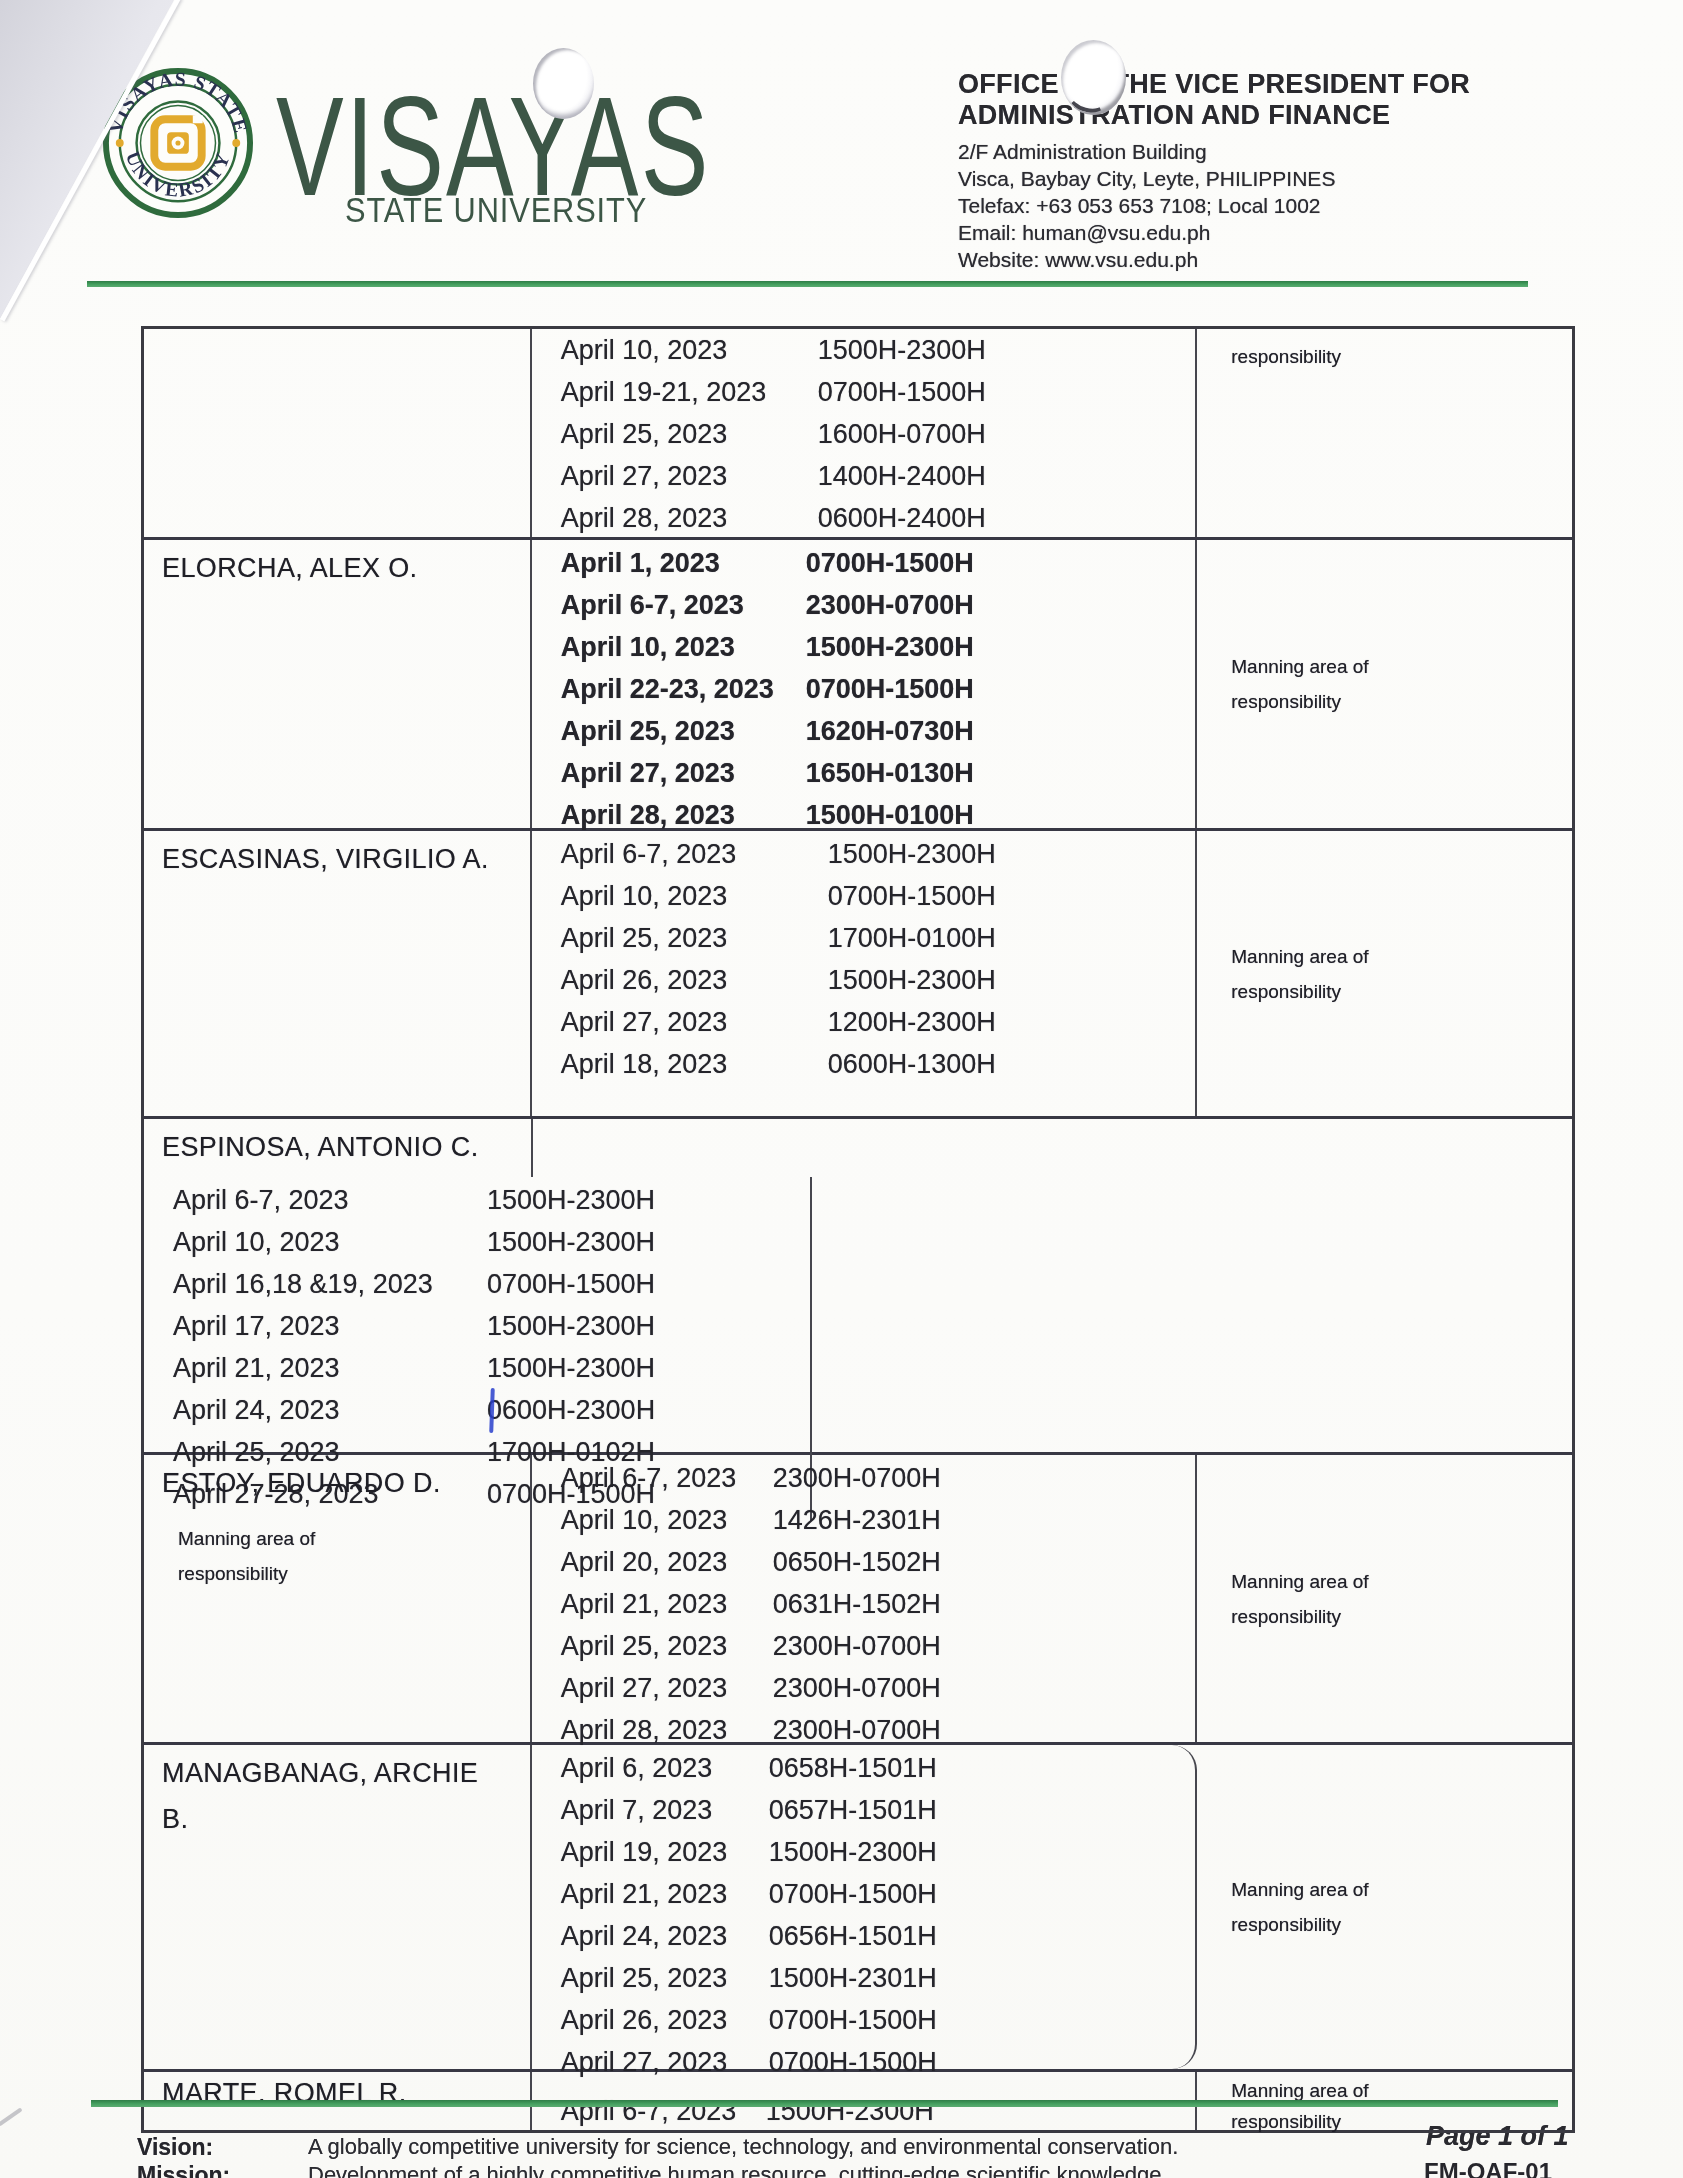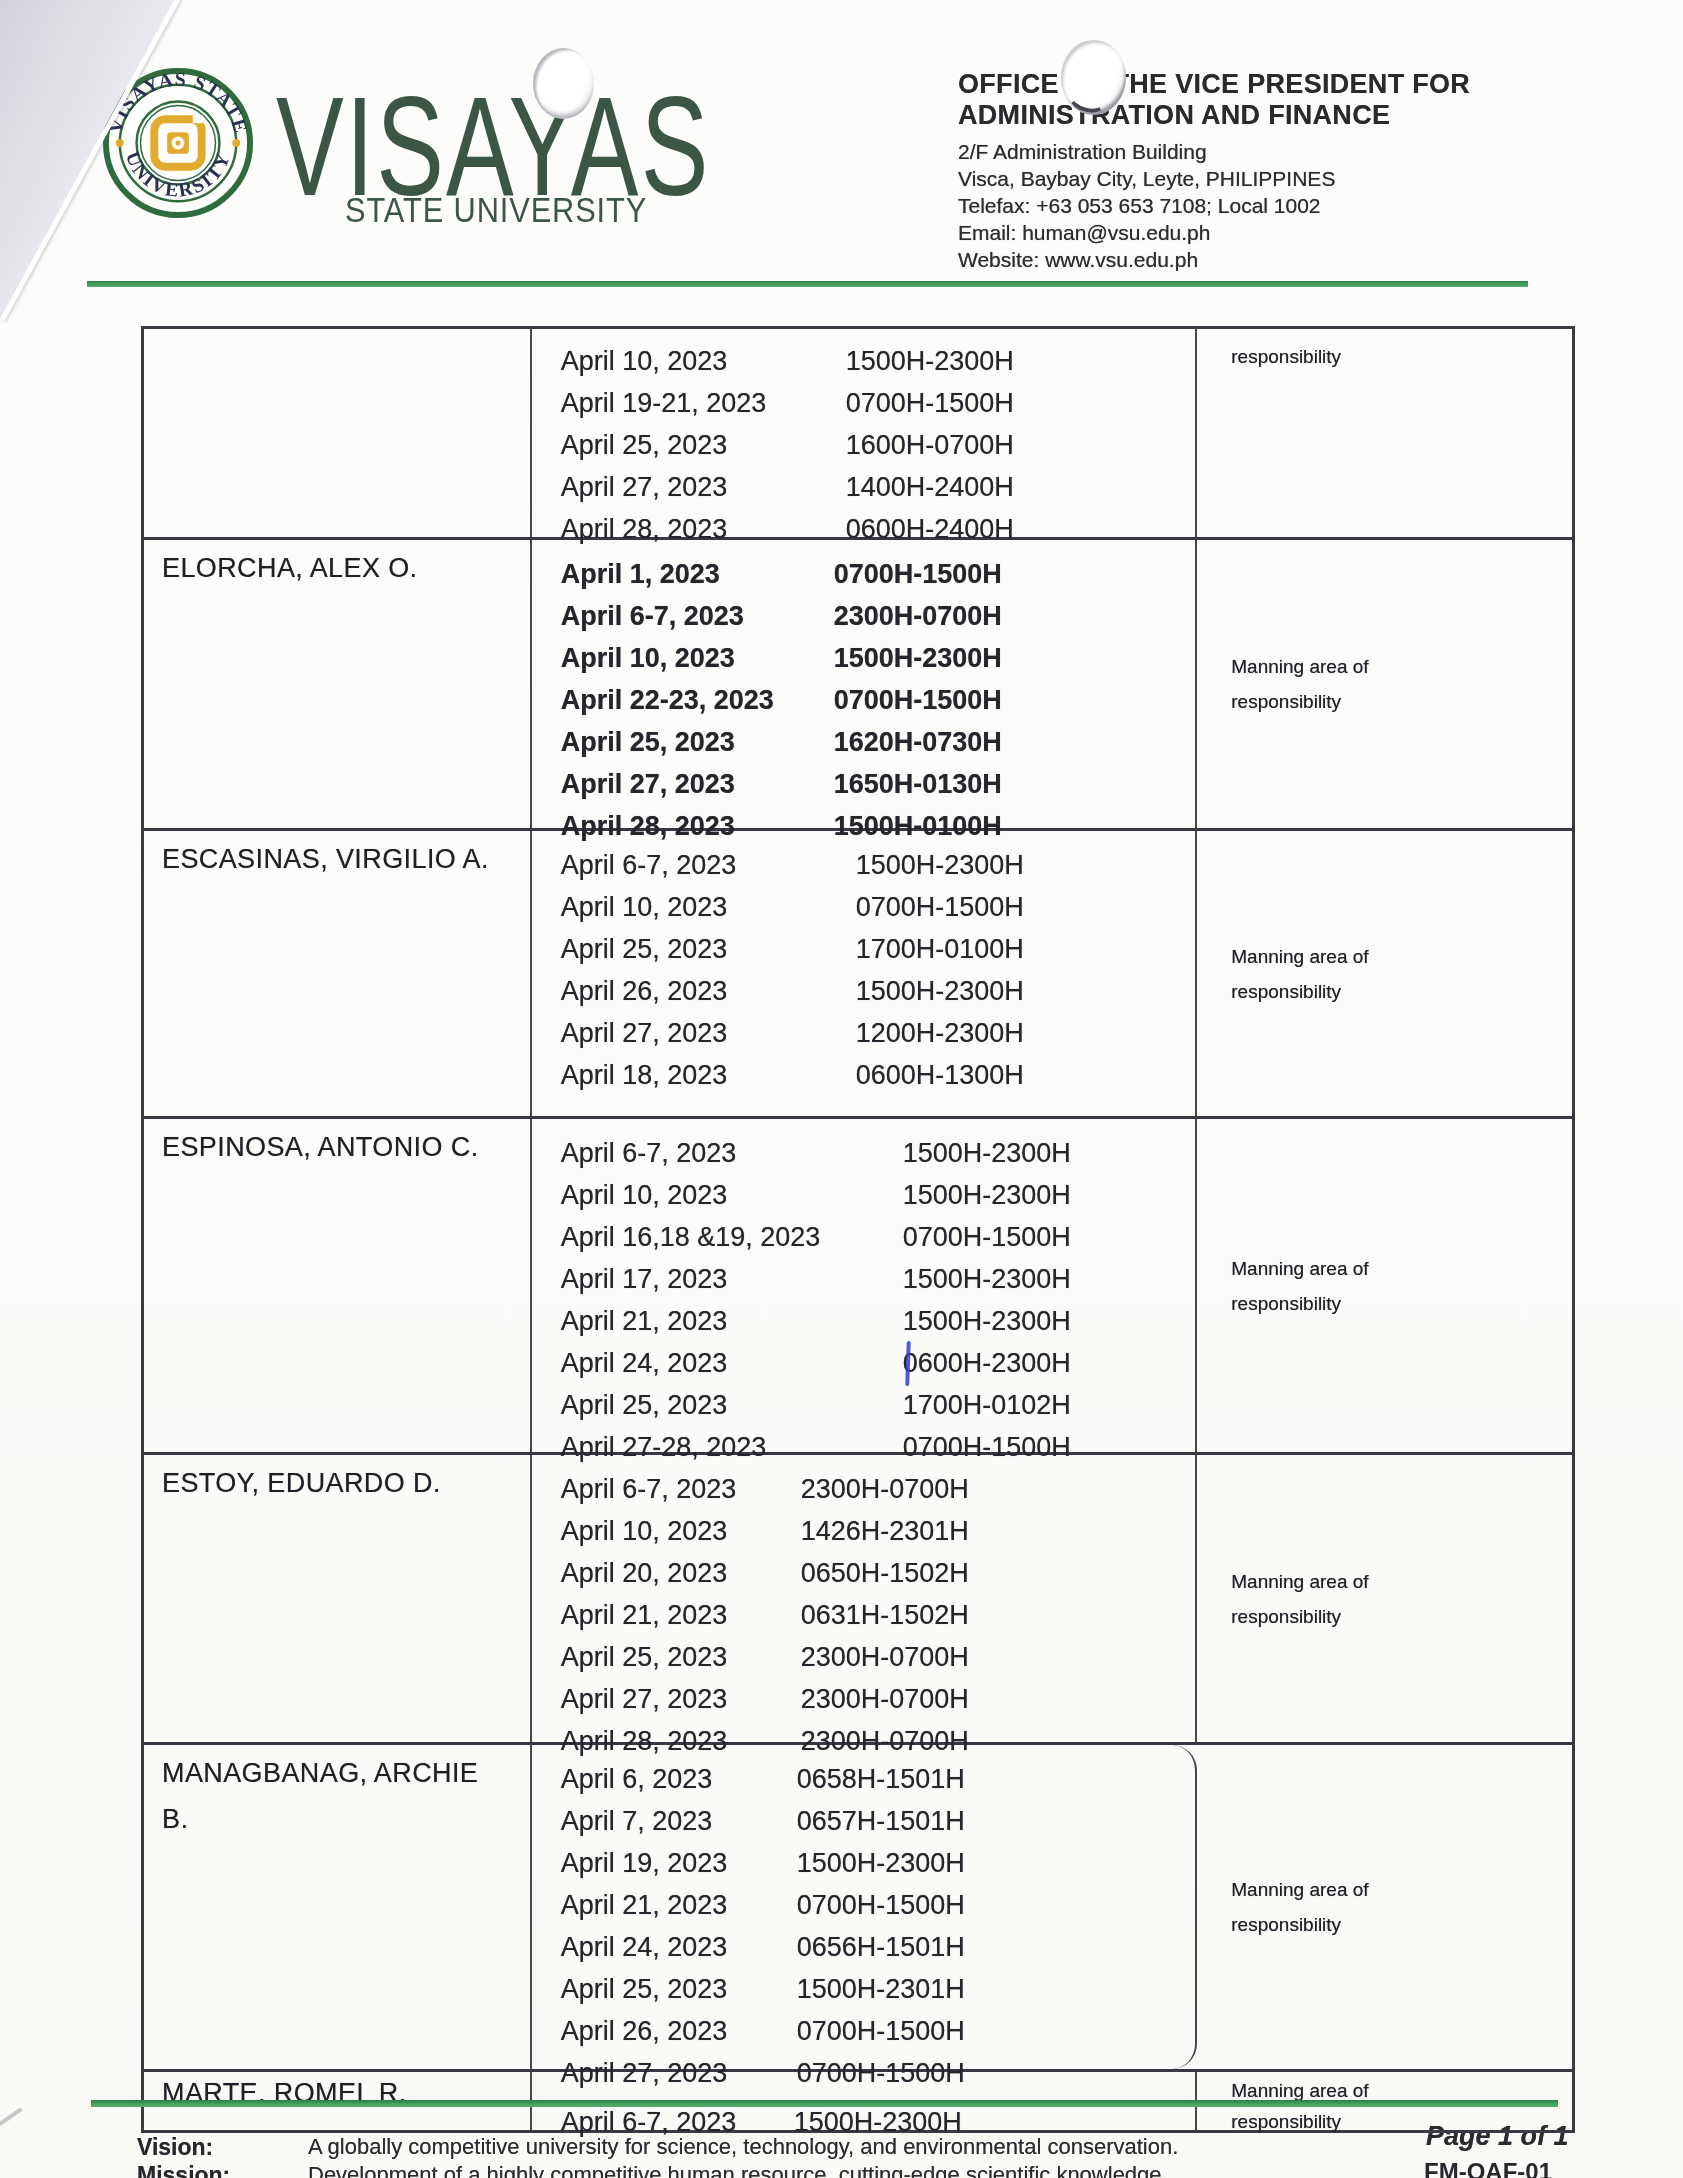--- a/index.html
+++ b/index.html
@@ -61,21 +61,21 @@
     border:3px solid #3a3a42;box-sizing:border-box;
     text-shadow:0 0 0.7px rgba(25,25,40,.6);
   }
   .t-row{display:flex;box-sizing:border-box;}
   .t-row.bt{border-top:3px solid #383844;}
   .c-name{width:389px;box-sizing:border-box;border-right:2px solid #46464e;
     padding:12px 8px 0 18px;font-size:27px;letter-spacing:0.4px;color:#1f1f26;}
   .name-line{line-height:33px;margin-bottom:13px;white-space:nowrap;}
   .c-sched{width:668px;box-sizing:border-box;border-right:2px solid #46464e;
     padding:8px 0 0 29px;font-size:27px;color:#25252b;}
-  .schedule-line{display:flex;align-items:flex-end;height:42px;white-space:nowrap;gap:28px;}
+  .schedule-line{display:flex;align-items:flex-start;height:42px;white-space:nowrap;}
   .schedule-date{flex:0 0 auto;}
   .schedule-time{flex:0 0 auto;}
   .c-manning{width:376px;box-sizing:border-box;padding-left:34px;
     font-size:19px;line-height:35px;color:#202028;}
   .c-manning.v-center{display:flex;flex-direction:column;justify-content:center;}
   .c-manning.v-top{padding-top:10px;}
   .c-manning.v-tight{padding-top:3px;line-height:31px;}
   .ink-zero{position:relative;display:inline-block;}
   .ink-zero::after{content:'';position:absolute;left:3px;top:-7px;width:4px;height:45px;
     background:#2940cc;border-radius:3px;transform:rotate(2deg);opacity:.85;}
@@ -233,21 +233,21 @@
           <div class="schedule-line">
             <span class="schedule-date" style="width: 267px;">April 18, 2023</span>
             <span class="schedule-time">0600H-1300H</span>
           </div>
         </div>
         <div class="c-manning v-center">
           <div>Manning area of</div>
           <div>responsibility</div>
         </div>
       </div>
-      <div class="t-row bt" style="height: 336px;">
+      <div class="t-row bt" style="height: 336px; flex-direction: column;">
         <div class="c-name" style="padding-top: 12px;">
           <div class="name-line">ESPINOSA, ANTONIO C.</div>
         </div>
         <div class="c-sched" style="padding-top: 8px;">
           <div class="schedule-line">
             <span class="schedule-date" style="width: 314px;">April 6-7, 2023</span>
             <span class="schedule-time">1500H-2300H</span>
           </div>
           <div class="schedule-line">
             <span class="schedule-date" style="width: 314px;">April 10, 2023</span>

